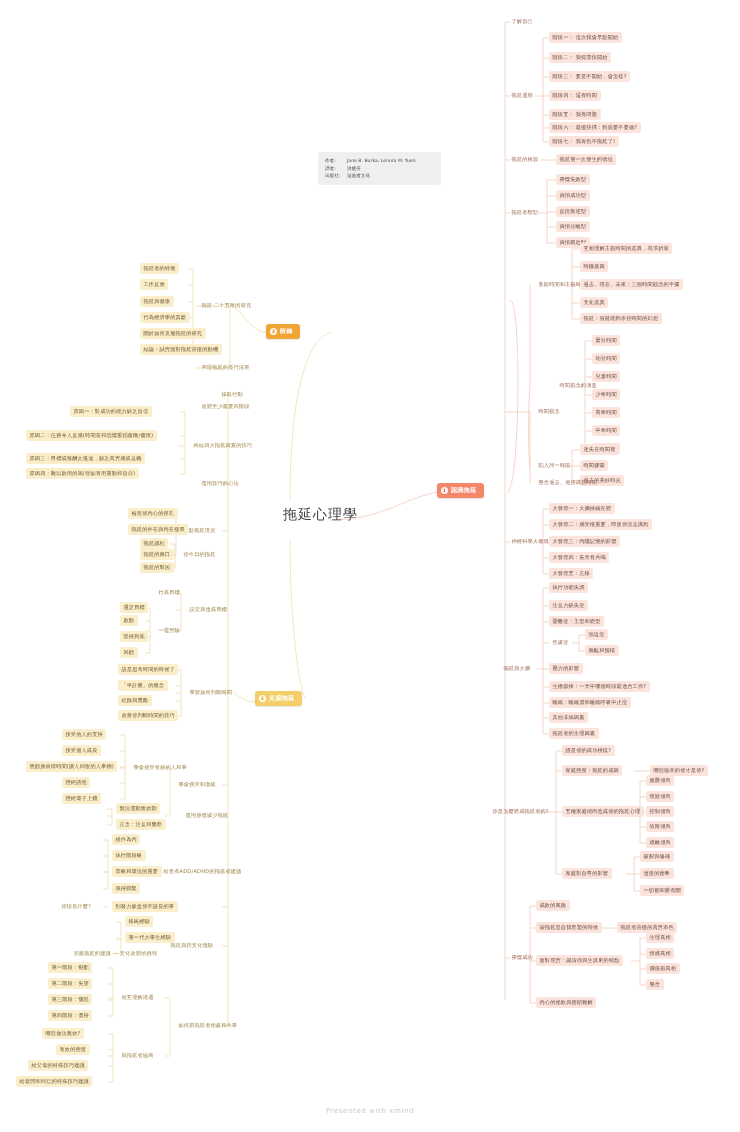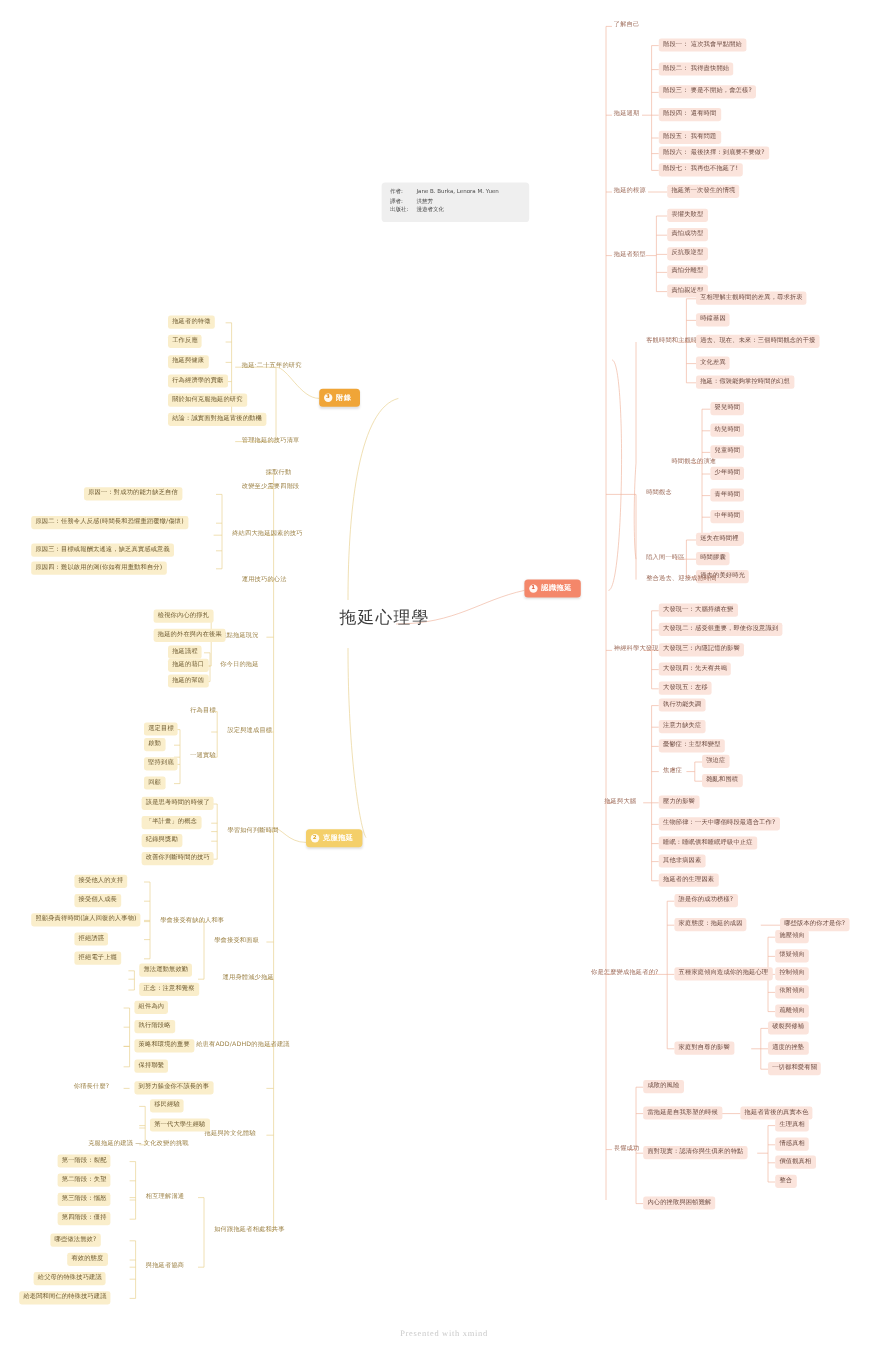--- a/index.html
+++ b/index.html
@@ -105,21 +105,20 @@
   #infocard .v { flex: 1; }
 
   
   #footer {
     position: absolute;
     left: 0; right: 0; bottom: 9px;
     text-align: center;
     font-size: 7px;
     color: #c9c9c9;
     letter-spacing: 0.6px;
-    font-family: Liberation Serif, serif;
   }
 </style>
 </head>
 <body>
 
 <div id="canvas">
 
   <svg class="links" viewBox="0 0 740 1132">
     <g fill="none" stroke="#f0b49e" stroke-width="0.55">
 

